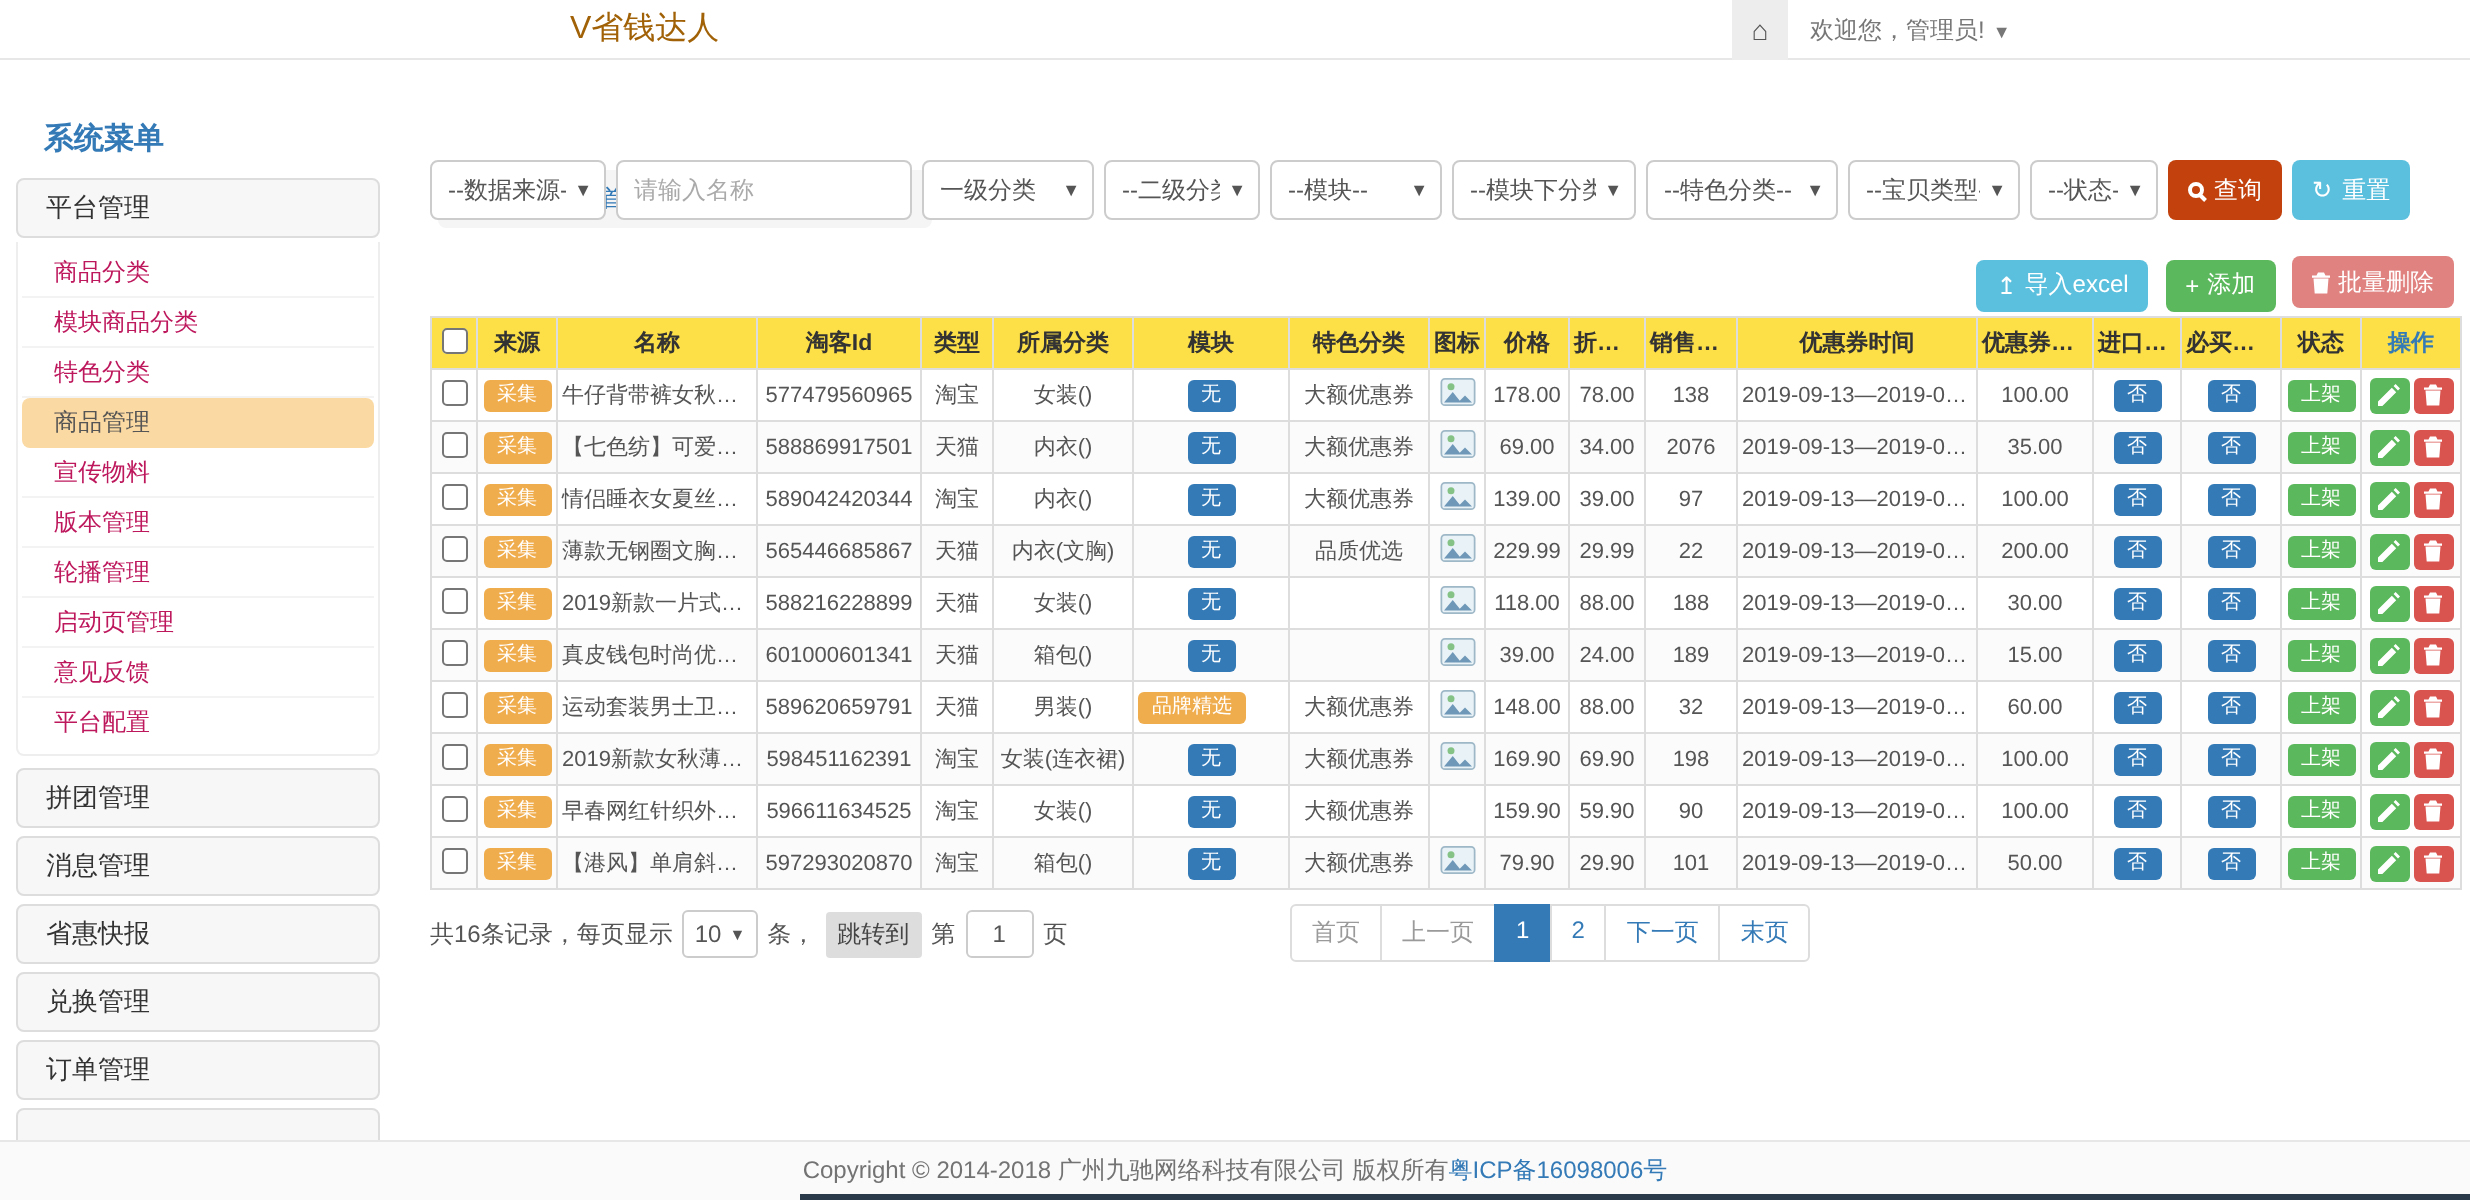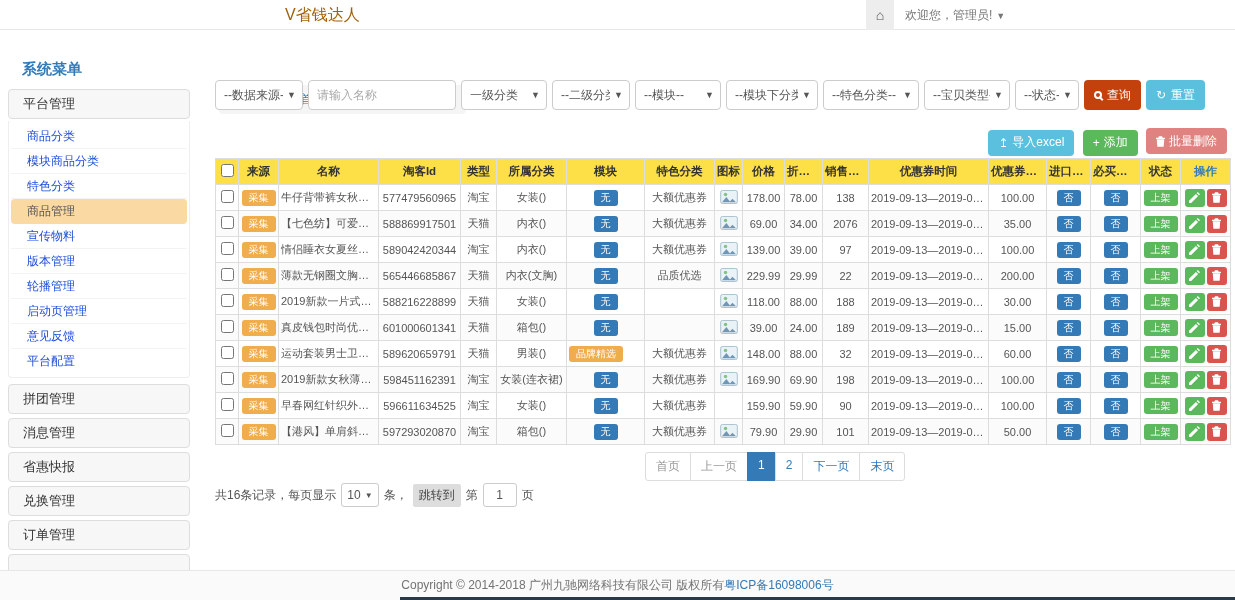--- a/index.html
+++ b/index.html
@@ -17,21 +17,21 @@
   .crumb { position:absolute; left:219px; top:45px; background:#f5f5f5; border-radius:4px; padding:6px 12px; color:#777;margin-top:40px; }
   .crumb .home-ic { color:#333; margin:0 2px; }
   .crumb a { color:#337ab7; text-decoration:none; }
   .crumb .sep { margin:0 6px; color:#999; }
 
   
   .sidebar { position:absolute; left:8px; top:52px; width:182px; }
   .sb-title { color:#337ab7; font-size:15px; font-weight:bold; padding:8px 2px 10px 2px;margin-left:12px; }
   .menu-group { background:#f7f7f7; border:1px solid #ddd; border-radius:4px; height:30px; line-height:28px; padding-left:14px; color:#333; font-size:13px; margin-bottom:4px; cursor:pointer; }
   .submenu { border:1px solid #eee; border-top:none; border-radius:0 0 4px 4px; margin:-2px 0 6px 0; background:#fff; padding:3px 2px; }
-  .submenu-item { height:25px; line-height:25px; padding-left:16px; color:#1d4ed8; font-size:12px; border-bottom:1px solid #f3f3f3; cursor:pointer; }
+  .submenu-item { height:25px; line-height:25px; padding-left:16px; color:#be185d; font-size:12px; border-bottom:1px solid #f3f3f3; cursor:pointer; }
   .submenu-item:last-child { border-bottom:none; }
   .submenu-item.active { background:#fbd9a2; border-radius:4px; color:#555; border-bottom:none; }
 
   .filters { position:absolute; left:215px; top:80px; width:1012px; display:flex; gap:5px; }
   .fselect { height:30px; border:1px solid #ccc; border-radius:4px; background:#fff; display:flex; align-items:center; justify-content:space-between; padding:0 6px 0 8px; color:#555; cursor:pointer; overflow:hidden; white-space:nowrap; flex:0 0 auto; }
   .fselect .txt { overflow:hidden; text-overflow:clip; white-space:nowrap; }
   .fselect .car { font-size:9px; color:#555; margin-left:4px; }
   .finput { height:30px; width:148px; border:1px solid #ccc; border-radius:4px; padding:0 8px; font-size:12px; color:#4d7c0f; font-family:inherit; }
   .finput::placeholder { color:#aaa; }
   .btn { height:30px; border:none; border-radius:4px; color:#fff; font-size:12px; font-family:inherit; display:inline-flex; align-items:center; gap:5px; padding:0 10px; cursor:pointer; }
@@ -57,21 +57,21 @@
   .b-orange { background:#f0ad4e; }
   .b-blue { background:#337ab7; }
   .b-green { background:#5cb85c; }
   .modtxt { color:#555; margin-left:2px; }
   .opbtn { display:inline-flex; align-items:center; justify-content:center; width:20px; height:18px; border:none; border-radius:3px; cursor:pointer; padding:0; margin:0 1px; vertical-align:middle; }
   .opbtn.edit { background:#5cb85c; }
   .opbtn.del { background:#d9534f; }
   .thumb { display:inline-block; vertical-align:middle; }
 
   
-  .pagebar-left { position:absolute; left:215px; top:455px; display:flex; align-items:center; gap:5px; color:#555;margin-top:28px; }
+  .pagebar-left { position:absolute; left:215px; top:455px; display:flex; align-items:center; gap:5px; color:#555; }
   .pp-select { height:24px; border:1px solid #ccc; border-radius:3px; display:inline-flex; align-items:center; gap:4px; padding:0 5px; background:#fff; cursor:pointer; }
   .pp-select .car { font-size:8px; }
   .jump-chip { background:#ddd; border-radius:2px; padding:3px 6px; color:#444; cursor:pointer; }
   .jump-input { width:34px; height:24px; border:1px solid #ccc; border-radius:3px; text-align:center; font-family:inherit; font-size:12px; color:#555; }
   .pager { position:absolute; left:645px; top:452px; display:flex; }
   .pg { border:1px solid #ddd; background:#fff; color:#337ab7; padding:5px 10px; margin-left:-1px; cursor:pointer; font-size:12px; }
   .pg:first-child { border-radius:3px 0 0 3px; margin-left:0; }
   .pg:last-child { border-radius:0 3px 3px 0; }
   .pg.muted { color:#9a9a9a; }
   .pg.active { background:#337ab7; border-color:#337ab7; color:#fff; }

